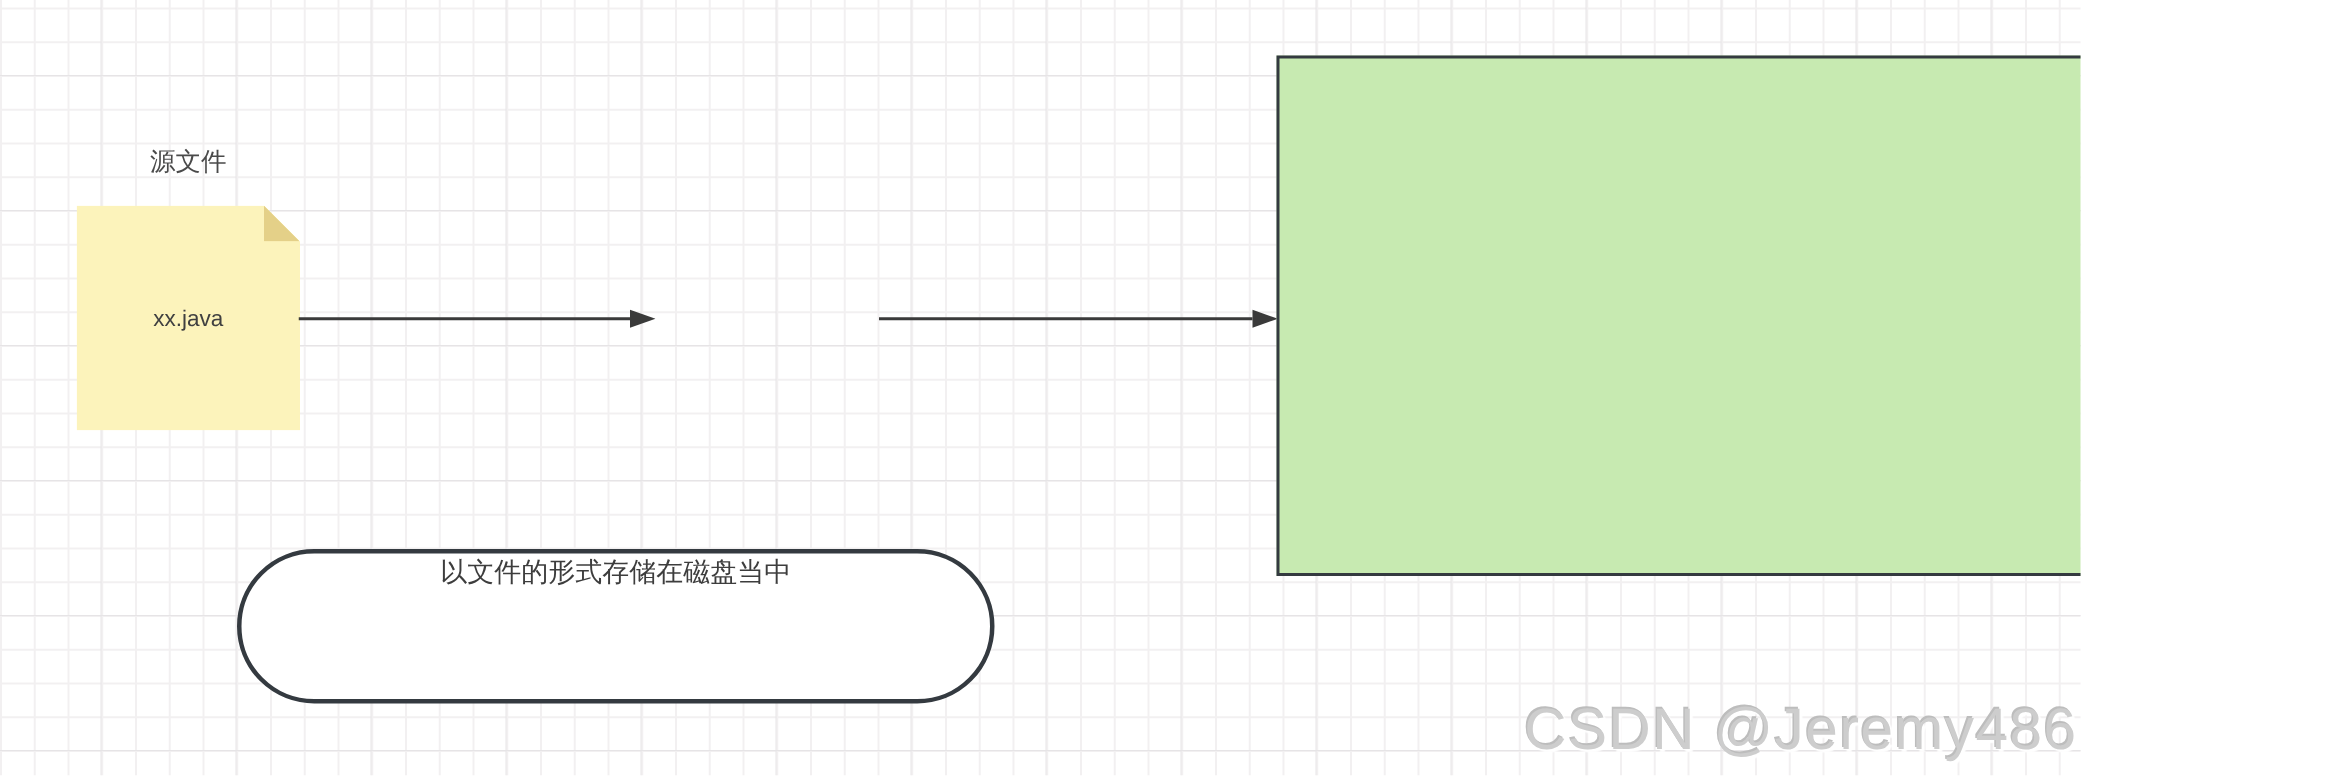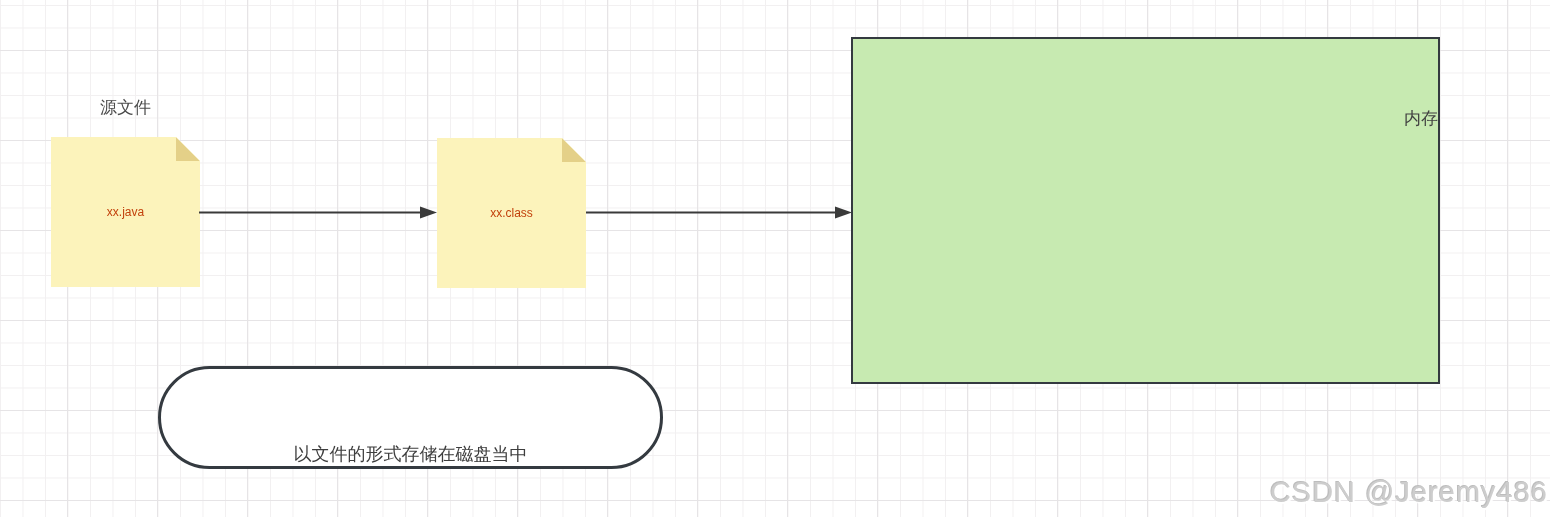--- a/index.html
+++ b/index.html
@@ -3,21 +3,21 @@
 <meta charset="utf-8">
 <style>
   * { margin: 0; padding: 0; box-sizing: border-box; }
   html, body { background: #ffffff; }
   body {
     font-family: "Liberation Sans", "DejaVu Sans", sans-serif;
     color: #333333;
   }
   #stage {
     position: relative;
-    width: 1550px;
+    width: 1387px;
     height: 517px;
     overflow: hidden;
     background-color: #ffffff;
     background-image:
       linear-gradient(to right,  #e6e4e6 1px, transparent 1px),
       linear-gradient(to bottom, #e6e4e6 1px, transparent 1px),
       linear-gradient(to right,  #f2f0f1 1px, transparent 1px),
       linear-gradient(to bottom, #f2f0f1 1px, transparent 1px);
     background-size: 90px 90px, 90px 90px, 22.5px 22.5px, 22.5px 22.5px;
     background-position: 67px 0, 0 50px, 0 0, 0 5px;
@@ -46,22 +46,22 @@
   .note .fold {
     position: absolute;
     top: 0;
     right: 0;
     width: 24px;
     height: 24px;
     background: #e4d088;
     clip-path: polygon(0 0, 100% 100%, 0 100%);
   }
   .note .note-text {
-    font-size: 12px;
-    color: #c2410c;
+    font-size: 15px;
+    color: #404040;
   }
   #note-source   { left: 51px;  top: 137px; }
   #note-bytecode { left: 437px; top: 138px; }
 
   #title-source   { left: 51px;  top: 96px;  width: 149px; }
   #title-bytecode { left: 412px; top: 82px;  width: 200px; }
 
   
   .connector { position: absolute; }
   #arrow-1 { left: 199px; top: 202px; }
@@ -91,32 +91,32 @@
   #disk-callout {
     position: absolute;
     left: 158px;
     top: 366px;
     width: 505px;
     height: 103px;
     background: #ffffff;
     border: 3px solid #343a40;
     border-radius: 52px;
     display: flex;
-    align-items: flex-end;
+    align-items: flex-start;
     justify-content: center;
     font-size: 18px;
     color: #3d3d3d;
   }
 
   
   #watermark {
     position: absolute;
     right: 2px;
     bottom: 8px;
-    font-size: 29px;
+    font-size: 39px;
     letter-spacing: 1px;
     color: #cdcdcd;
     text-shadow: -1px -1px 0 #bdbdbd, 2px 2px 1px #ffffff;
     white-space: nowrap;
   }
 </style>
 </head>
 <body>
 
 <div id="stage">
@@ -129,24 +129,20 @@
   <div class="note" id="note-source">
     <span class="fold"></span>
     <span class="note-text">xx.java</span>
   </div>
 
   <svg class="connector" id="arrow-1" width="238" height="21" viewBox="0 0 238 21">
     <line x1="0" y1="10.5" x2="221" y2="10.5" stroke="#3a3a3a" stroke-width="2"></line>
     <path d="M238,10.5 L221,4.5 L221,16.5 Z" fill="#3a3a3a"></path>
   </svg>
 
-  <div class="note" id="note-bytecode">
-    <span class="fold"></span>
-    <span class="note-text">xx.class</span>
-  </div>
 
   <svg class="connector" id="arrow-2" width="266" height="21" viewBox="0 0 266 21">
     <line x1="0" y1="10.5" x2="249" y2="10.5" stroke="#3a3a3a" stroke-width="2"></line>
     <path d="M266,10.5 L249,4.5 L249,16.5 Z" fill="#3a3a3a"></path>
   </svg>
 
   <div id="memory-box">
     <div class="box-label">内存</div>
   </div>
 

